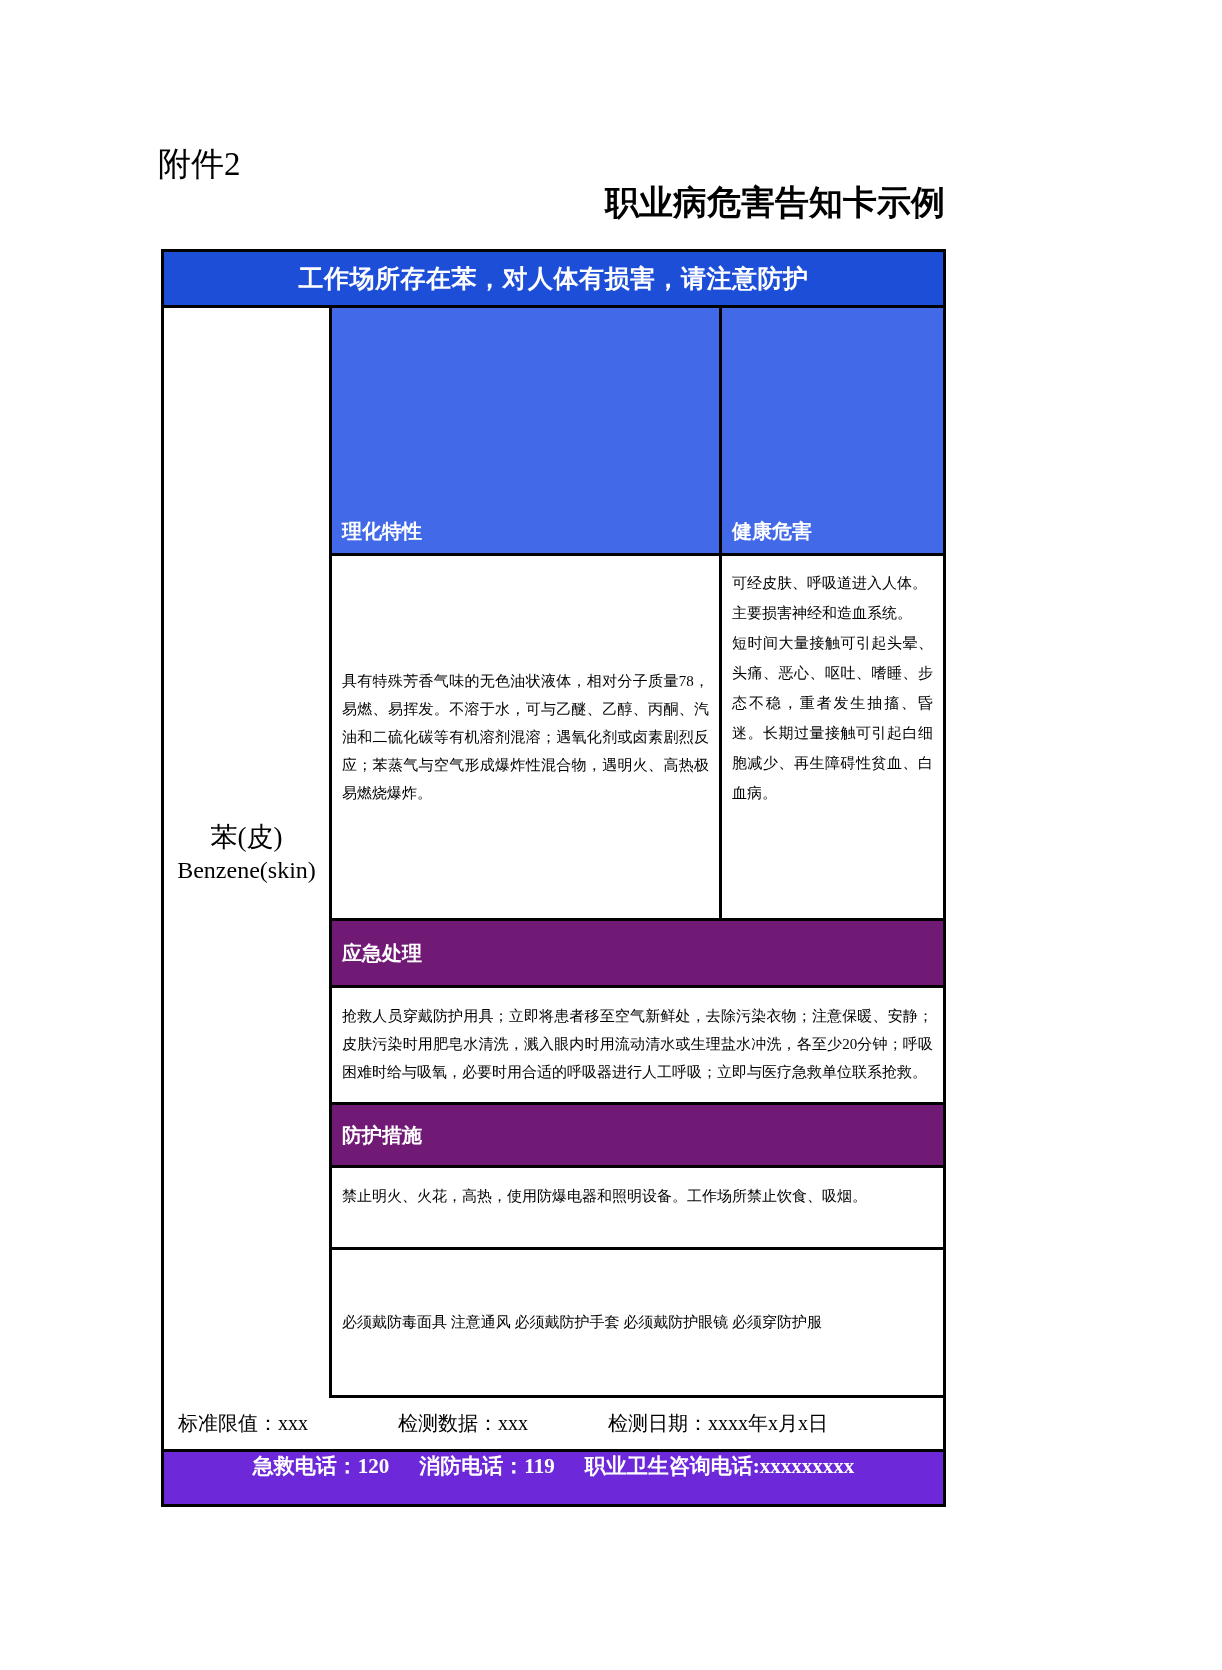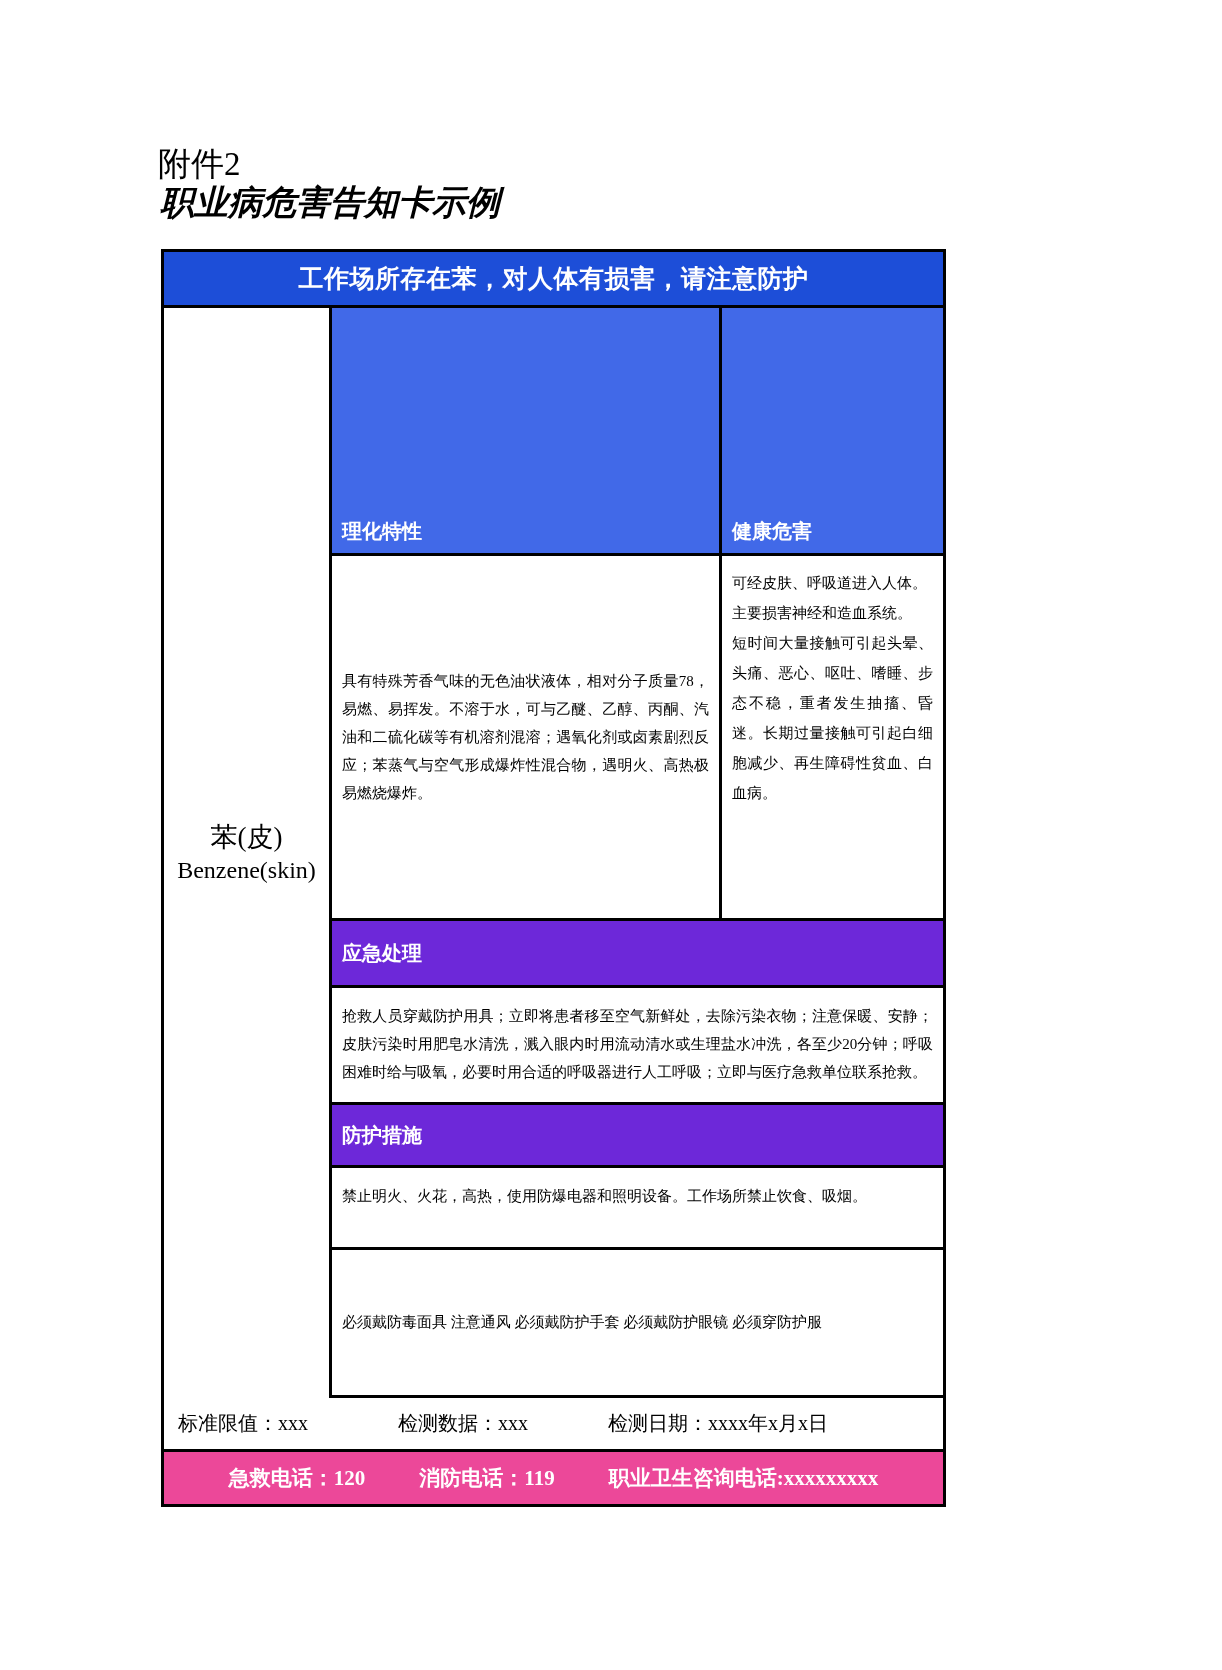--- a/index.html
+++ b/index.html
@@ -33,26 +33,25 @@
     font-size: 33px;
     line-height: 40px;
     letter-spacing: 0px;
     white-space: nowrap;
   }
   .doc-title {
     position: absolute;
     left: 160px;
     top: 166px;
     width: 785px;
-    text-align: left;
+    text-align: right;
     font-size: 34px;
     line-height: 42px;
     font-weight: 600;
     white-space: nowrap;
-    font-style: italic;
   }
 
   
   .card {
     position: absolute;
     left: 161px;
     top: 233px;
     width: 785px;
     border: 3px solid #000000;
     background: #ffffff;
@@ -165,21 +164,21 @@
   .cell-health {
     flex: 1 1 auto;
     display: flex;
     align-items: flex-start;
     padding-top: 4px;
     min-width: 0;
   }
   .cell-health .para { line-height: 30px; }
 
   .sect-label {
-    background: #6d28d9;
+    background: #701a75;
     color: #ffffff;
     font-size: 20px;
     font-weight: 700;
     line-height: 24px;
     padding: 18px 0 18px 10px;
     border-bottom: 3px solid #000000;
   }
   .sect-label.emg { padding: 20px 0 20px 10px; }
 
   .sect-text {
@@ -204,29 +203,28 @@
     font-size: 20px;
   }
   .info-item {
     white-space: nowrap;
   }
   .info-1 { padding-left: 14px; }
   .info-2 { padding-left: 90px; }
   .info-3 { padding-left: 80px; }
 
   .footer-red {
-    background: #ec4899;
+    background: #6d28d9;
     color: #ffffff;
     font-weight: 700;
     font-size: 21px;
     height: 52px;
     display: flex;
-    align-items: center;
     justify-content: center;
-    gap: 54px;
+    gap: 30px;
     white-space: nowrap;
   }
 </style>
 </head>
 <body>
 
 <div class="page">
 
   <div class="attach-label">附件2</div>
 

